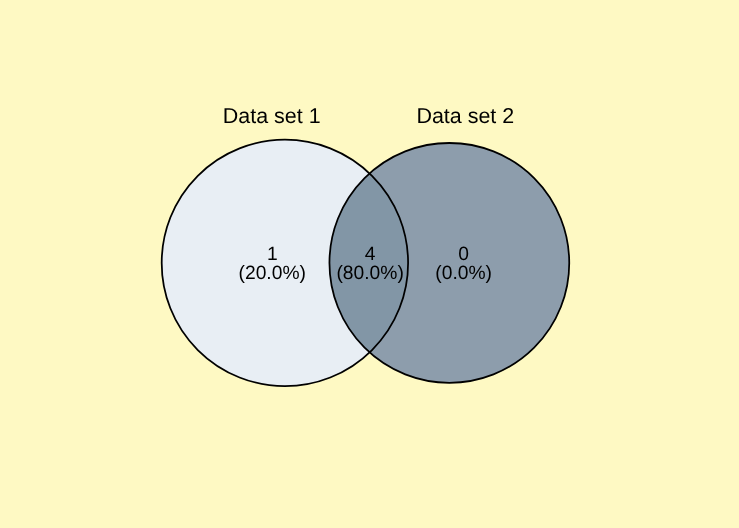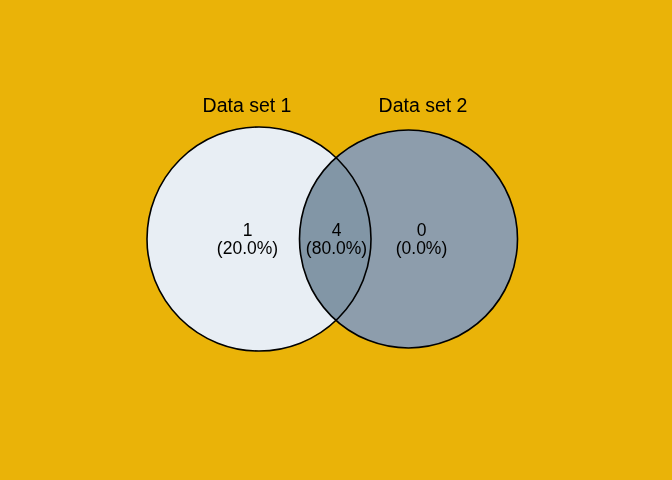--- a/index.html
+++ b/index.html
@@ -4,21 +4,21 @@
 <style>
   html, body {
     margin: 0;
     padding: 0;
     background: #ffffff;
   }
   .canvas {
     position: relative;
     width: 672px;
     height: 480px;
-    background: #eab308;
+    background: #fef9c3;
     overflow: hidden;
     font-family: "Liberation Sans", sans-serif;
   }
   svg { display: block; }
   .venn-title {
     font-family: "Liberation Sans", sans-serif;
     font-size: 19.5px;
     font-weight: 400;
   }
   .venn-label {

